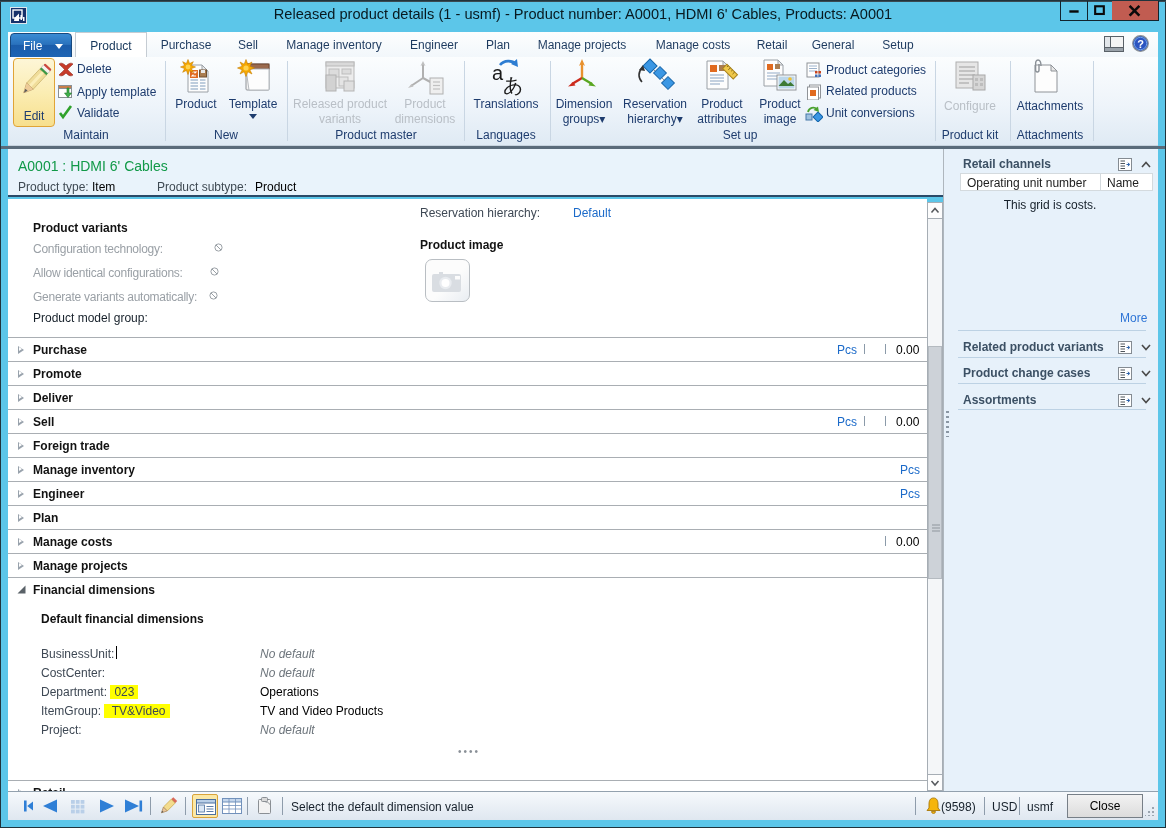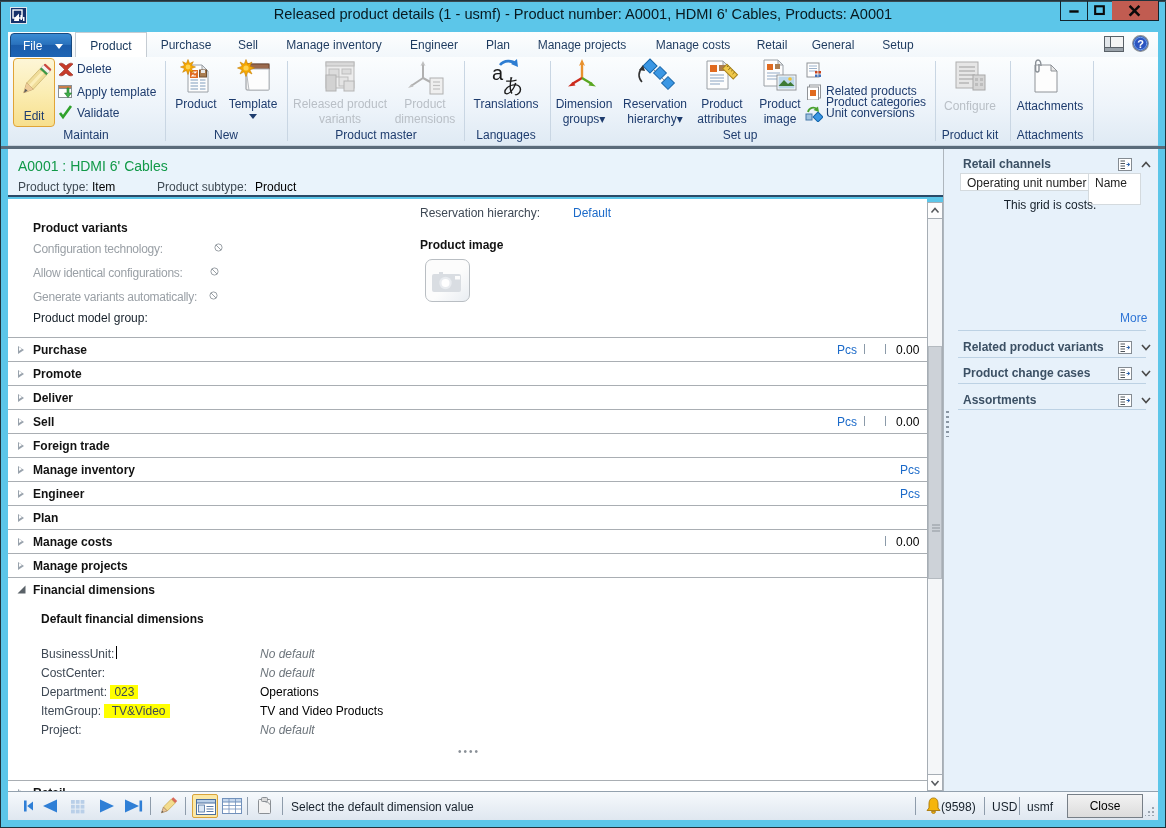--- a/index.html
+++ b/index.html
@@ -319,21 +319,21 @@
         </g>
       <g fill="#c8451f">
           <rect x="9" y="9" width="2.5" height="2.5"></rect>
           <rect x="12.5" y="9" width="2.5" height="2.5"></rect>
         </g>
       <g fill="#3f6fb8">
           <rect x="9" y="12.5" width="2.5" height="2.5"></rect>
           <rect x="12.5" y="12.5" width="2.5" height="2.5"></rect>
         </g>
     </svg>
-    <div class="rsm" style="left:818px;top:6px;margin-top:32px;">Product categories</div>
+    <div class="rsm" style="left:818px;top:6px;">Product categories</div>
     <svg class="abs" style="left:798px;top:27px;" width="17" height="16" viewBox="0 0 17 16">
       <rect x="3.5" y="1" width="11" height="13" fill="#fff" stroke="#8f9398"></rect>
       <rect x="1.5" y="3" width="11" height="13" fill="#fff" stroke="#8f9398"></rect>
       <rect x="4" y="6" width="6" height="6" fill="#e06a1f"></rect>
     </svg>
     <div class="rsm" style="left:818px;top:27px;">Related products</div>
     <svg class="abs" style="left:797px;top:49px;" width="18" height="16" viewBox="0 0 18 16">
       <rect x="1" y="8" width="6" height="6" fill="#9fc2e0" stroke="#4679a8"></rect>
       <g transform="rotate(45 13 11)">
           <rect x="9.5" y="7.5" width="7" height="7" fill="#3b97e4" stroke="#1565ab"></rect>
@@ -513,21 +513,21 @@
 
   <div class="abs" id="pane">
     <div class="ph" style="top:8px;">Retail channels</div>
     <svg class="fbi" style="top:9px;">
         <use href="#fbicon"></use>
       </svg>
     <svg class="chev" style="top:12px;" viewBox="0 0 10 7">
         <path d="M1 6 L5 1.5 L9 6" fill="none" stroke="#4a4a4a" stroke-width="1.6"></path>
       </svg>
     <div class="grid" style="left:16px;top:24px;width:156px;height:18px;padding:2px 0 0 6px;">Operating unit number</div>
-    <div class="grid" style="left:144px;top:24px;width:53px;height:32px;padding:2px 12px 0 6px;">Name</div>
+    <div class="grid" style="left:156px;top:24px;width:53px;height:18px;padding:2px 12px 0 6px;">Name</div>
     <div class="abs" style="left:0;top:49px;width:212px;text-align:center;color:#16202a;">This grid is costs.</div>
     <div class="abs" style="left:176px;top:162px;color:#2e75d6;">More</div>
     <div class="sep" style="top:181px;"></div>
     <div class="ph" style="top:191px;">Related product variants</div>
     <svg class="fbi" style="top:192px;">
         <use href="#fbicon"></use>
       </svg>
     <svg class="chev" style="top:195px;" viewBox="0 0 10 7">
         <path d="M1 1 L5 5.5 L9 1" fill="none" stroke="#4a4a4a" stroke-width="1.6"></path>
       </svg>

